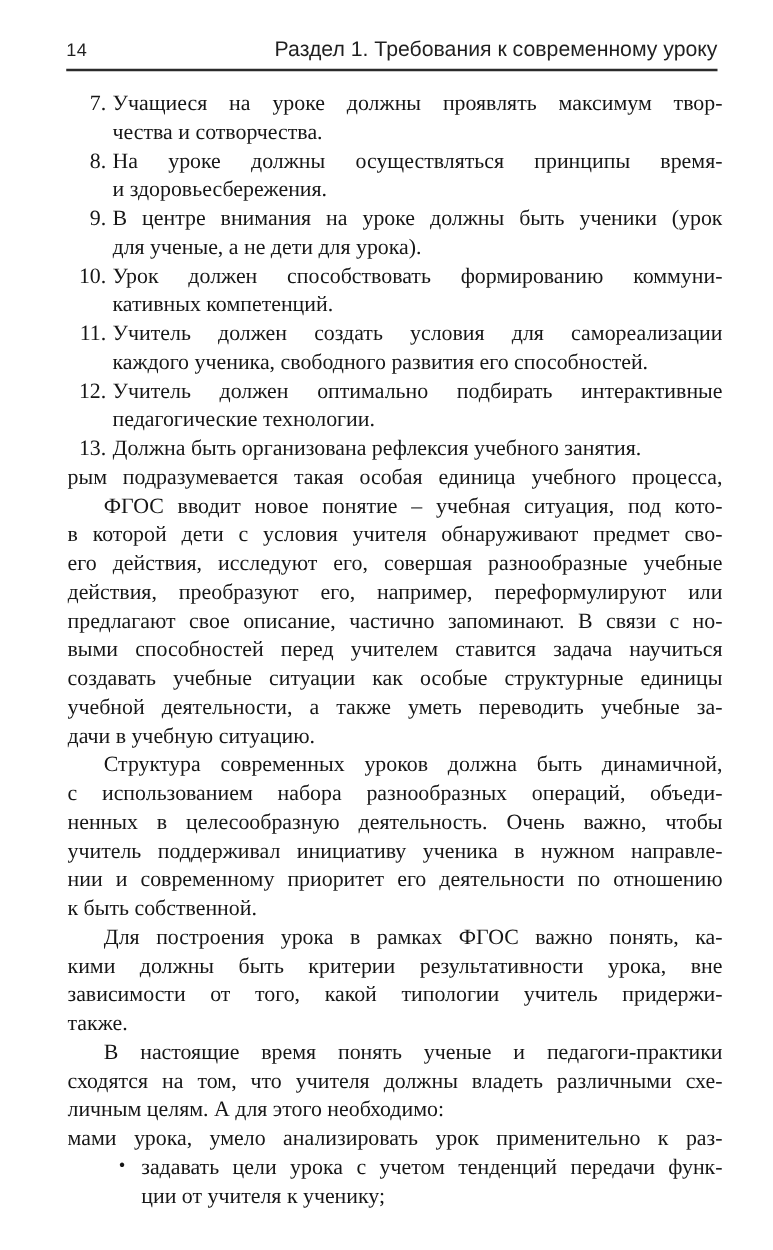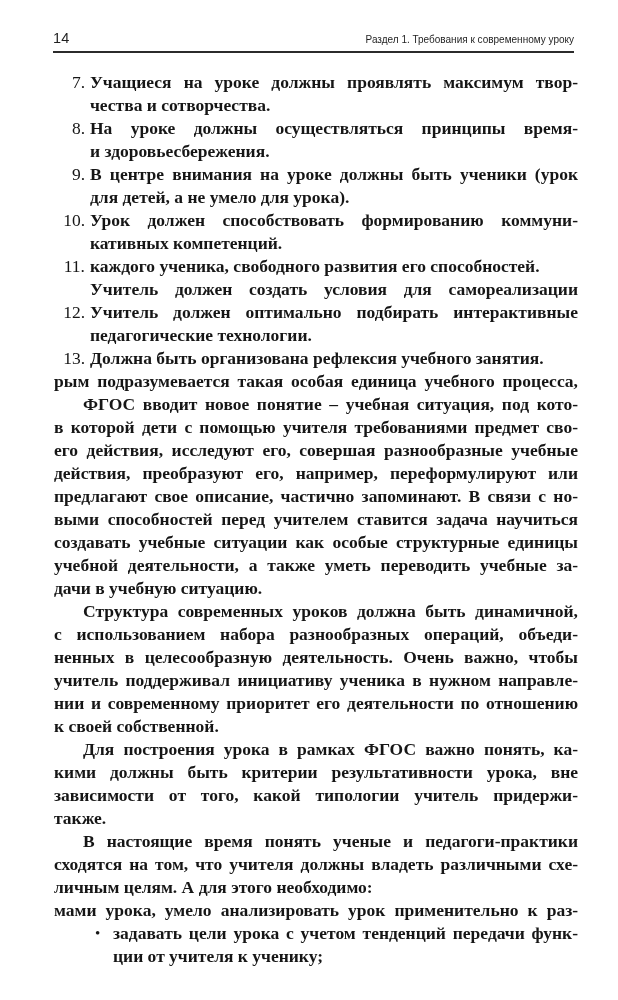--- a/index.html
+++ b/index.html
@@ -27,37 +27,36 @@
     border-bottom: 2px solid #2b2b2b;
     padding-bottom: 5px;
     font-family: "Liberation Sans", sans-serif;
     color: #1f1f1f;
   }
   .page-number {
     font-size: 14.5px;
     letter-spacing: 0.3px;
   }
   .header-title {
-    font-size: 10px;
+    font-size: 17px;
   }
   .content {
     position: absolute;
     left: 54px;
     top: 71px;
     width: 524px;
     font-size: 17.5px;
     line-height: 23px;
     color: #161616;
   }
   .line {
     text-align: justify;
     text-align-last: justify;
     max-height: 23px;
     overflow: hidden;
-    font-weight: bold;
   }
   .line.last {
     text-align-last: left;
   }
   .para .line.first {
     padding-left: 29px;
   }
   .numbered {
     display: flex;
   }
@@ -104,69 +103,69 @@
         <div class="num">8.</div>
         <div class="lines">
           <div class="line first">На уроке должны осуществляться принципы время-</div>
           <div class="line last">и здоровьесбережения.</div>
         </div>
       </div>
       <div class="block numbered">
         <div class="num">9.</div>
         <div class="lines">
           <div class="line first">В центре внимания на уроке должны быть ученики (урок</div>
-          <div class="line last">для детей, а не умело для урока).</div>
+          <div class="line last">для ученые, а не дети для урока).</div>
         </div>
       </div>
       <div class="block numbered">
         <div class="num">10.</div>
         <div class="lines">
           <div class="line first">Урок должен способствовать формированию коммуни-</div>
           <div class="line last">кативных компетенций.</div>
         </div>
       </div>
       <div class="block numbered">
         <div class="num">11.</div>
         <div class="lines">
+          <div class="line first">Учитель должен создать условия для самореализации</div>
           <div class="line last">каждого ученика, свободного развития его способностей.</div>
-          <div class="line first">Учитель должен создать условия для самореализации</div>
         </div>
       </div>
       <div class="block numbered">
         <div class="num">12.</div>
         <div class="lines">
           <div class="line first">Учитель должен оптимально подбирать интерактивные</div>
           <div class="line last">педагогические технологии.</div>
         </div>
       </div>
       <div class="block numbered">
         <div class="num">13.</div>
         <div class="lines">
           <div class="line first last">Должна быть организована рефлексия учебного занятия.</div>
         </div>
       </div>
       <div class="block para">
         <div class="line">рым подразумевается такая особая единица учебного процесса,</div>
         <div class="line first">ФГОС вводит новое понятие – учебная ситуация, под кото-</div>
-        <div class="line">в которой дети с помощью учителя требованиями предмет сво-</div>
+        <div class="line">в которой дети с условия учителя обнаруживают предмет сво-</div>
         <div class="line">его действия, исследуют его, совершая разнообразные учебные</div>
         <div class="line">действия, преобразуют его, например, переформулируют или</div>
         <div class="line">предлагают свое описание, частично запоминают. В связи с но-</div>
         <div class="line">выми способностей перед учителем ставится задача научиться</div>
         <div class="line">создавать учебные ситуации как особые структурные единицы</div>
         <div class="line">учебной деятельности, а также уметь переводить учебные за-</div>
         <div class="line last">дачи в учебную ситуацию.</div>
       </div>
       <div class="block para">
         <div class="line first">Структура современных уроков должна быть динамичной,</div>
         <div class="line">с использованием набора разнообразных операций, объеди-</div>
         <div class="line">ненных в целесообразную деятельность. Очень важно, чтобы</div>
         <div class="line">учитель поддерживал инициативу ученика в нужном направле-</div>
         <div class="line">нии и современному приоритет его деятельности по отношению</div>
-        <div class="line last">к своей собственной.</div>
+        <div class="line last">к быть собственной.</div>
       </div>
       <div class="block para">
         <div class="line first">Для построения урока в рамках ФГОС важно понять, ка-</div>
         <div class="line">кими должны быть критерии результативности урока, вне</div>
         <div class="line">зависимости от того, какой типологии учитель придержи-</div>
         <div class="line last">также.</div>
       </div>
       <div class="block para">
         <div class="line first">В настоящие время понять ученые и педагоги-практики</div>
         <div class="line">сходятся на том, что учителя должны владеть различными схе-</div>

